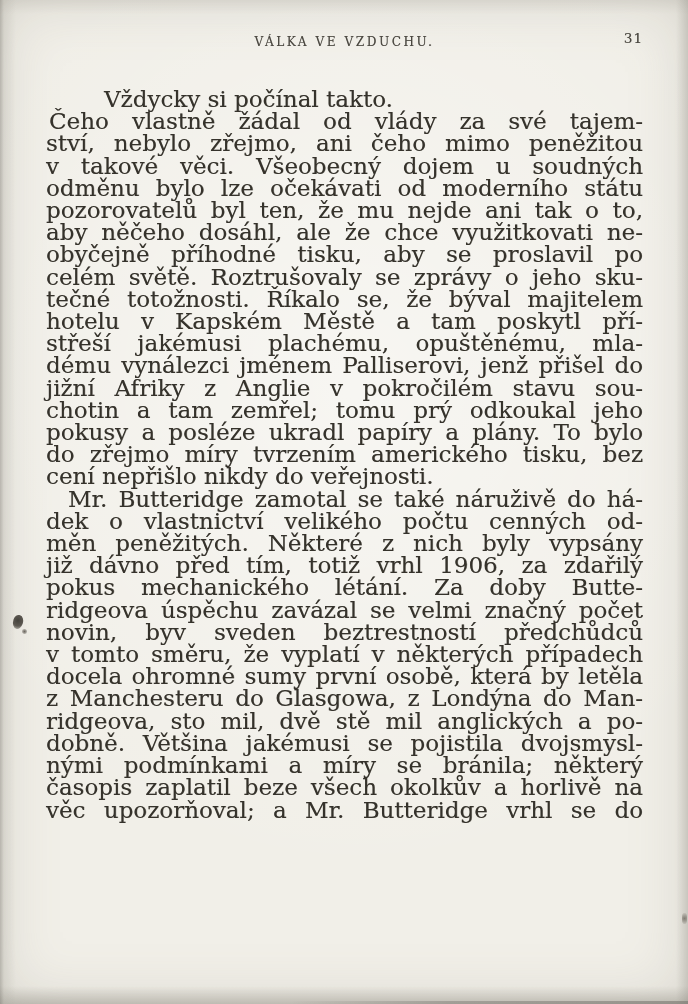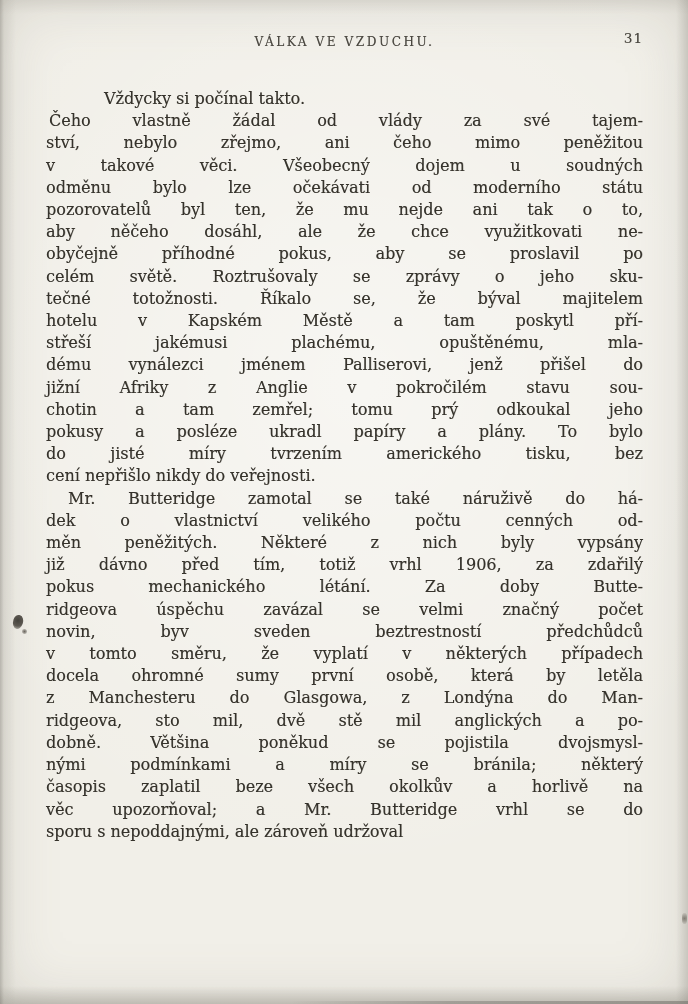--- a/index.html
+++ b/index.html
@@ -50,21 +50,21 @@
     text-shadow: 0.3px 0.3px 0.4px rgba(74,71,64,0.5);
     margin-left: 24px;
   }
 
   
   .page-body {
     position: absolute;
     top: 88px;
     left: 46px;
     width: 597px;
-    font-size: 16px;
+    font-size: 23px;
     line-height: 22.2px;
   }
   .paragraph { margin: 0; }
   .line {
     text-align: justify;
     text-align-last: justify;
     -moz-text-align-last: justify;
     text-justify: inter-word;
     white-space: normal;
     text-shadow: 0.35px 0.35px 0.5px rgba(53,50,43,0.42);
@@ -121,49 +121,48 @@
       <div class="paragraph">
         <div class="line first last">Vždycky si počínal takto.</div>
       </div>
       <div class="paragraph">
         <div class="line first">Čeho vlastně žádal od vlády za své tajem-</div>
         <div class="line">ství, nebylo zřejmo, ani čeho mimo peněžitou</div>
         <div class="line">v takové věci. Všeobecný dojem u soudných</div>
         <div class="line">odměnu bylo lze očekávati od moderního státu</div>
         <div class="line">pozorovatelů byl ten, že mu nejde ani tak o to,</div>
         <div class="line">aby něčeho dosáhl, ale že chce využitkovati ne-</div>
-        <div class="line">obyčejně příhodné pokus, aby se proslavil po</div>
+        <div class="line">obyčejně příhodné tisku, aby se proslavil po</div>
         <div class="line">celém světě. Roztrušovaly se zprávy o jeho sku-</div>
         <div class="line">tečné totožnosti. Říkalo se, že býval majitelem</div>
         <div class="line">hotelu v Kapském Městě a tam poskytl pří-</div>
         <div class="line">střeší jakémusi plachému, opuštěnému, mla-</div>
         <div class="line">dému vynálezci jménem Palliserovi, jenž přišel do</div>
         <div class="line">jižní Afriky z Anglie v pokročilém stavu sou-</div>
         <div class="line">chotin a tam zemřel; tomu prý odkoukal jeho</div>
         <div class="line">pokusy a posléze ukradl papíry a plány. To bylo</div>
-        <div class="line">do jisté míry tvrzením amerického tisku, bez</div>
+        <div class="line">do zřejmo míry tvrzením amerického tisku, bez</div>
         <div class="line last">cení nepřišlo nikdy do veřejnosti.</div>
       </div>
       <div class="paragraph">
         <div class="line first">Mr. Butteridge zamotal se také náruživě do há-</div>
         <div class="line">dek o vlastnictví velikého počtu cenných od-</div>
         <div class="line">měn peněžitých. Některé z nich byly vypsány</div>
         <div class="line">již dávno před tím, totiž vrhl 1906, za zdařilý</div>
         <div class="line">pokus mechanického létání. Za doby Butte-</div>
         <div class="line">ridgeova úspěchu zavázal se velmi značný počet</div>
         <div class="line">novin, byv sveden beztrestností předchůdců</div>
         <div class="line">v tomto směru, že vyplatí v některých případech</div>
         <div class="line">docela ohromné sumy první osobě, která by letěla</div>
         <div class="line">z Manchesteru do Glasgowa, z Londýna do Man-</div>
         <div class="line">ridgeova, sto mil, dvě stě mil anglických a po-</div>
-        <div class="line">dobně. Většina poněkud se pojistila dvojsmysl-</div>
+        <div class="line">dobně. Většina jakémusi se pojistila dvojsmysl-</div>
         <div class="line">nými podmínkami a míry se bránila; některý</div>
         <div class="line">časopis zaplatil beze všech okolkův a horlivě na</div>
         <div class="line">věc upozorňoval; a Mr. Butteridge vrhl se do</div>
-        <div class="line last">sporu s nepoddajnými, ale zároveň udržoval</div>
       </div>
     </div>
 
   <div class="ink-spot spot-a"></div>
   <div class="ink-spot spot-b"></div>
   <div class="edge-mark"></div>
   <div class="bottom-shade"></div>
 
 </div>
 

